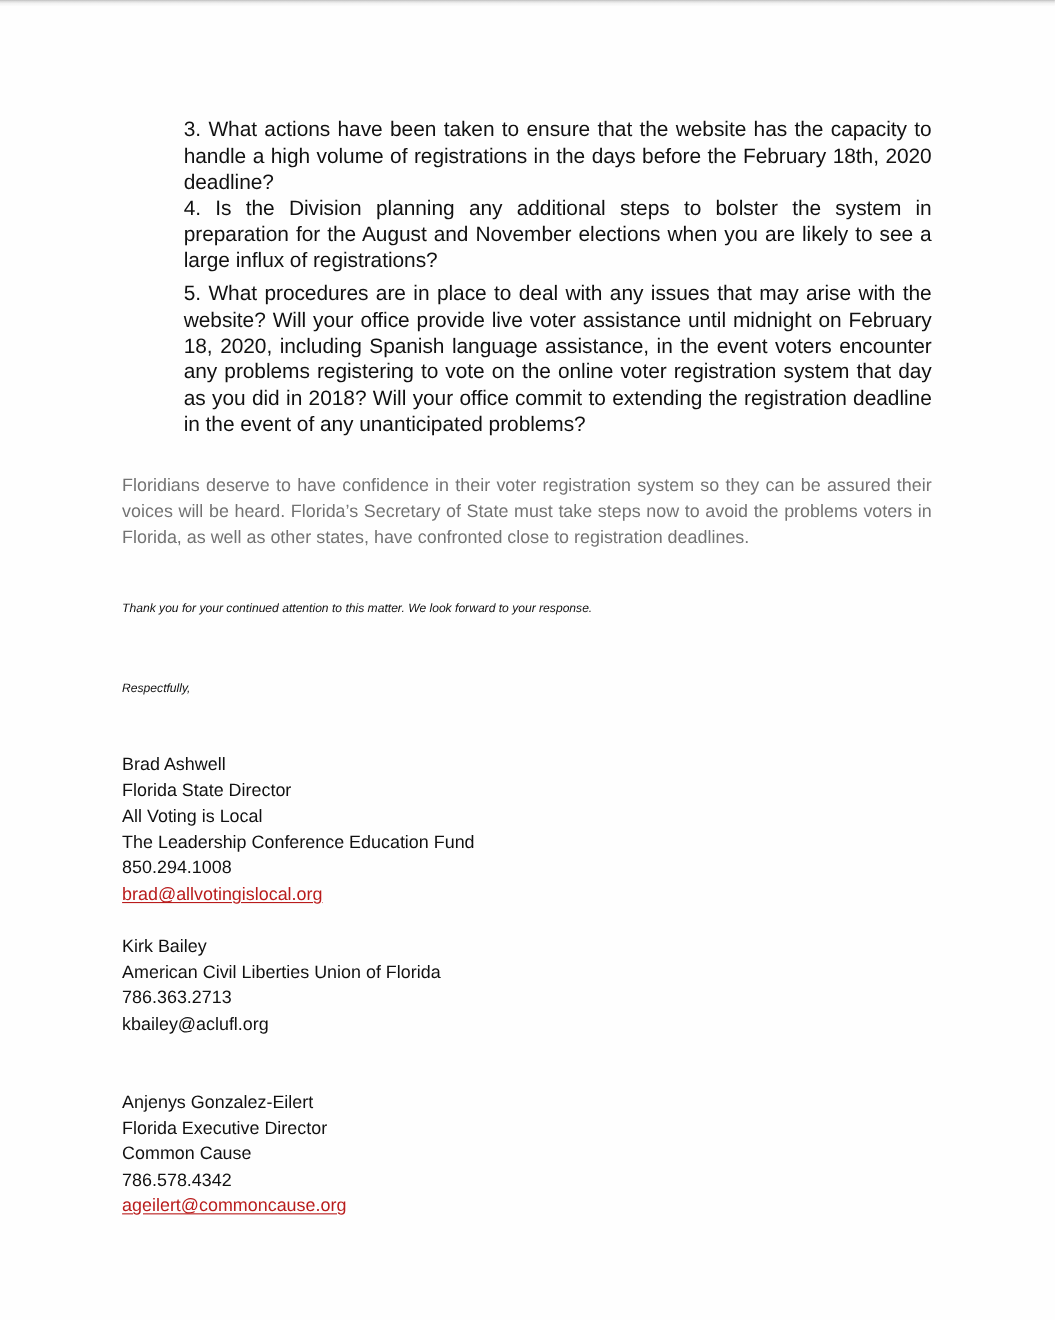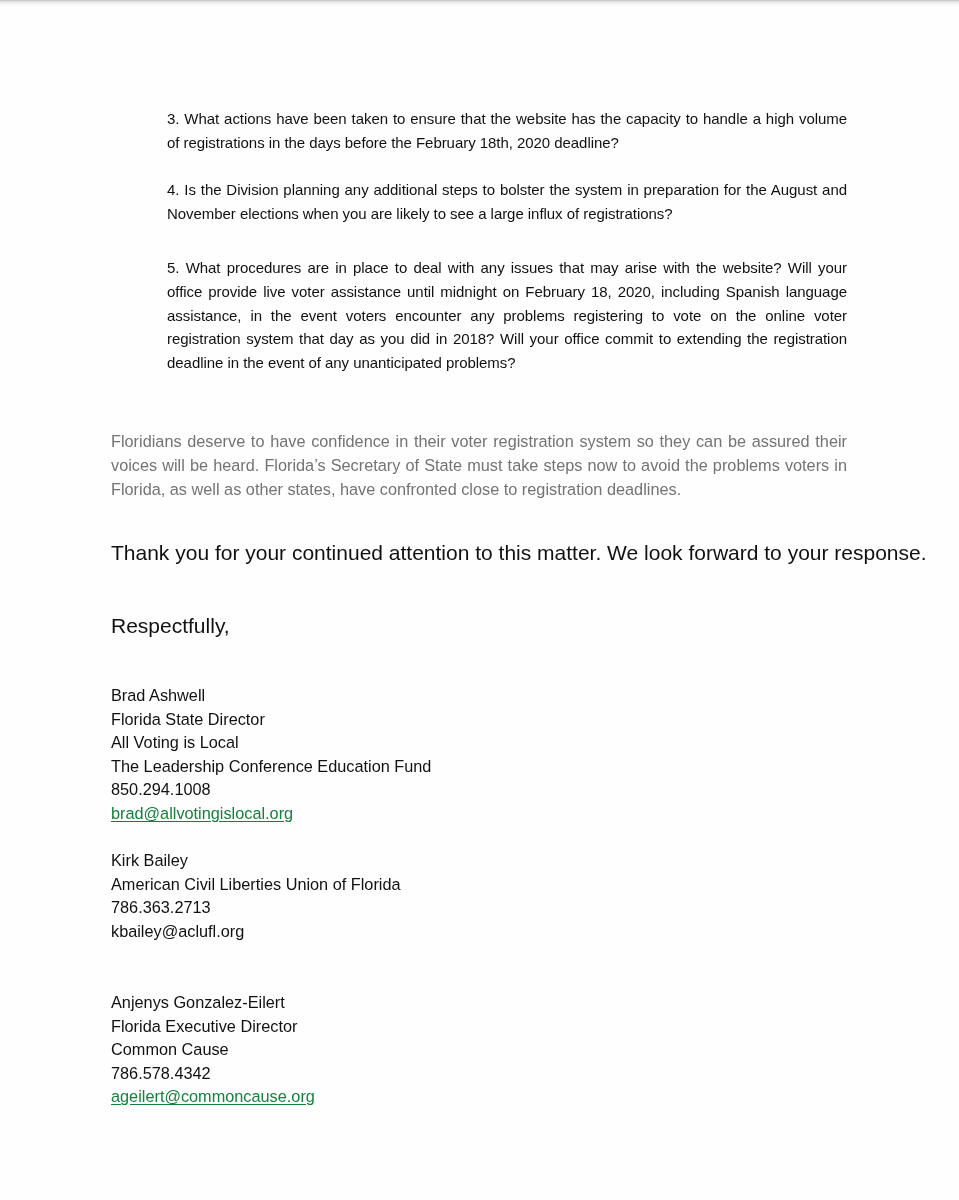--- a/index.html
+++ b/index.html
@@ -13,53 +13,54 @@
       color: #111;
     }
     .top-shadow {
       position: absolute; left: 0; top: 0; width: 959px; height: 6px;
       background: linear-gradient(#bdbdbd 0px, #d9d9d9 1px, #f2f2f2 3px, #fefefe 6px);
     }
     .q {
       position: absolute;
       left: 167px;
       width: 680px;
-      font-size: 15px;
+      font-size: 19px;
       line-height: 23.8px;
       text-align: justify;
       letter-spacing: -0.05px;
       font-stretch: condensed;
     }
     .q p { margin: 0; }
     .body-para {
       position: absolute;
       left: 111px;
       width: 736px;
       font-size: 16.3px;
       line-height: 24px;
       text-align: justify;
       color: #737373;
     }
     .plain {
       position: absolute;
       left: 111px;
-      font-size: 21px;
+      font-size: 11px;
       line-height: 24px;
       white-space: nowrap;
+      font-style: italic;
     }
     .sig {
       position: absolute;
       left: 111px;
       font-size: 16.3px;
       line-height: 23.6px;
       color: #111;
     }
     .sig div { white-space: nowrap; }
     .sig a {
-      color: #15803d;
+      color: #b91c1c;
       text-decoration: underline;
       text-underline-offset: 2px;
     }
   </style>
 </head>
 <body>
 
 <div class="top-shadow"></div>
 
 <div>

